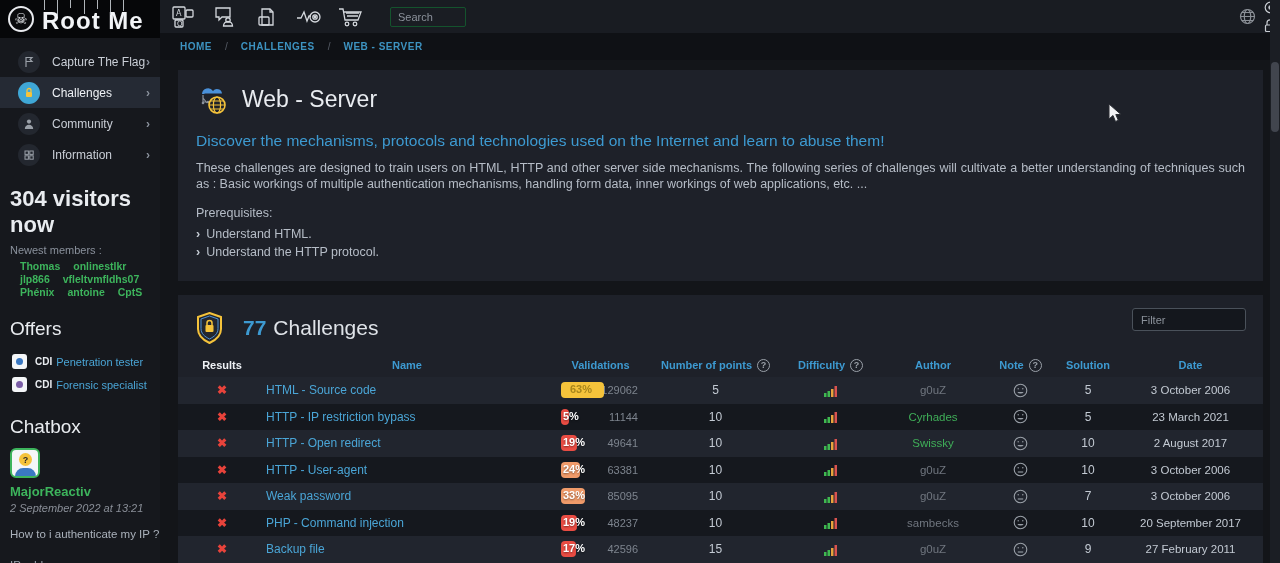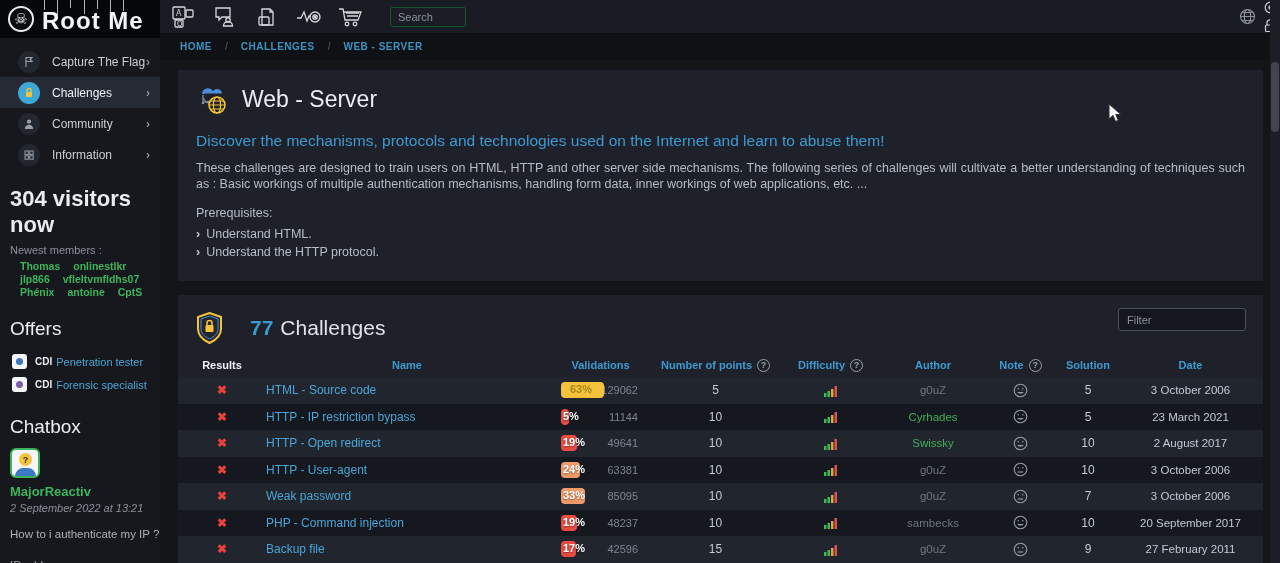--- a/index.html
+++ b/index.html
@@ -82,23 +82,23 @@
   .page-title { color:#e9ecf0; font-size:23px; font-weight:400; margin-left:12px; }
   .subtitle { color:#3d9ad1; font-size:15.5px; margin-top:16px; }
   .desc { color:#b6bdc7; font-size:12.5px; line-height:16px; margin-top:10px; text-align:justify; }
   .prereq-label { color:#b6bdc7; font-size:12.5px; margin-top:14px; }
   .prereq { list-style:none; margin-top:6px; }
   .prereq li { color:#b6bdc7; font-size:12.5px; line-height:17.5px; }
   .prereq li::before { content:"›"; font-weight:bold; color:#c4cad3; margin-right:6px; }
 
   
   .chal-head { position:relative; display:flex; align-items:center; padding:14px 0 0 18px; height:52px; }
-  .chal-count { font-size:21px; margin-left:27px; color:#dfe3e8; }
+  .chal-count { font-size:21px; margin-left:20px; color:#dfe3e8; }
   .chal-count b { color:#3d9ad1; font-weight:600; margin-right:7px; }
-  .filter { position:absolute; right:17px; top:13px; width:128px; height:23px; background:#14171d;
+  .filter { position:absolute; right:17px; top:13px; width:114px; height:23px; background:#14171d;
     border:1px solid #4a515a; border-radius:3px; color:#c9ced6; font-size:11px; padding:0 8px; outline:none; }
   .filter::placeholder { color:#8b919a; }
 
   .tgrid { display:grid; grid-template-columns:88px 282px 105px 125px 105px 100px 75px 60px 1fr; }
   .thead { height:24px; margin-top:6px; }
   .thead .hc { display:flex; align-items:center; justify-content:center; color:#3d9ad1; font-size:11px; font-weight:bold; }
   .thead .hc.first { color:#eef1f5; }
   .qmark { width:13px; height:13px; border:1px solid #9aa0a8; border-radius:50%; color:#9aa0a8;
     font-size:9px; display:inline-flex; align-items:center; justify-content:center; margin-left:5px; cursor:pointer; }
   .trow { height:26.5px; }

